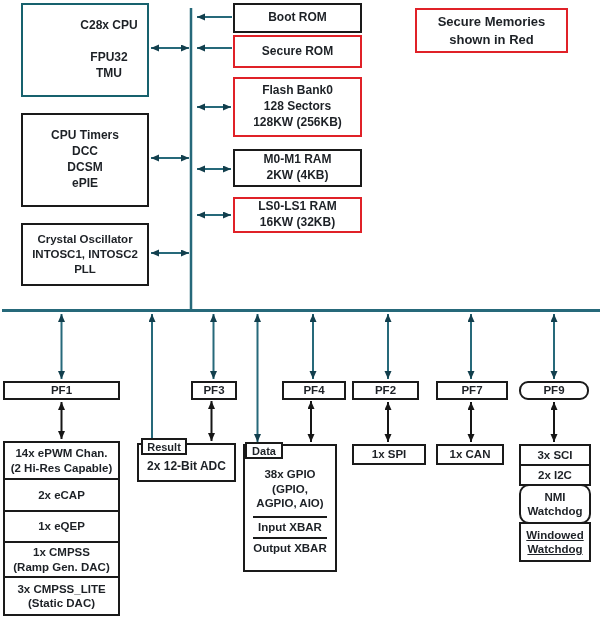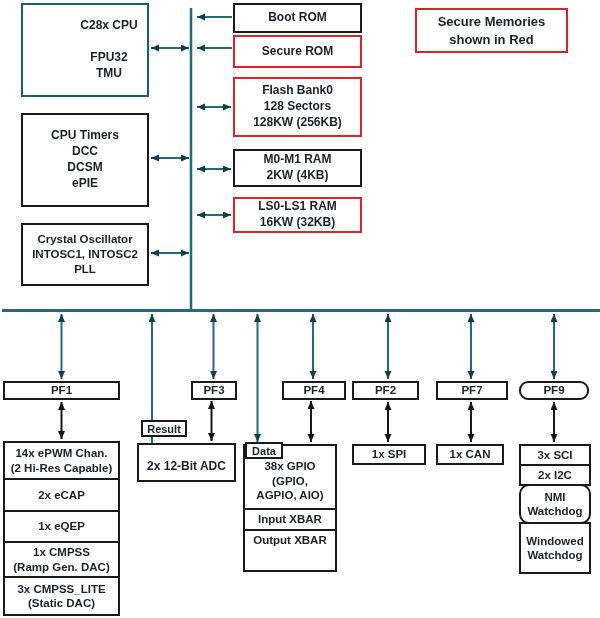--- a/index.html
+++ b/index.html
@@ -128,37 +128,37 @@
     <div class="cell f115" style="height:33px;">1x eQEP</div>
     <div class="cell f115" style="height:37px;">1x CMPSS
 (Ramp Gen. DAC)</div>
     <div class="cell f115" style="height:40px;">3x CMPSS_LITE
 (Static DAC)</div>
   </div>
 
   <div class="box" style="left:137px;top:443px;width:99px;height:39px;align-items:flex-end;padding-bottom:5px;">
     <span>2x 12-Bit ADC</span>
   </div>
-  <div class="tab" style="left:141px;top:420px;width:46px;height:17px;">Result</div>
+  <div class="tab" style="left:141px;top:438px;width:46px;height:17px;">Result</div>
 
-  <div class="box" style="left:243px;top:444px;width:94px;height:128px;flex-direction:column;align-items:stretch;justify-content:flex-start;padding:0;">
+  <div class="box" style="left:243px;top:444px;width:94px;height:128px;flex-direction:column;align-items:stretch;justify-content:flex-start;padding:8px;">
     <div class="row" style="height:62px;padding-top:8px;box-sizing:border-box;">38x GPIO
 (GPIO,
 AGPIO, AIO)</div>
     <div class="row" style="height:21px;">Input XBAR</div>
     <div class="row" style="height:21px;">Output XBAR</div>
   </div>
   <div class="tab" style="left:245px;top:442px;width:38px;height:17px;">Data</div>
 
   <div class="box f115" style="left:352px;top:444px;width:74px;height:21px;">1x SPI</div>
 
   <div class="box f115" style="left:436px;top:444px;width:68px;height:21px;">1x CAN</div>
 
   <div class="stack" style="left:519px;top:444px;width:72px;">
     <div class="cell f115" style="height:22px;">3x SCI</div>
     <div class="cell f115" style="height:22px;">2x I2C</div>
     <div class="cell f115" style="height:40px;border-radius:10px;">NMI
 Watchdog</div>
-    <div class="cell f115" style="height:52px;">Windowed
+    <div class="cell f115" style="height:40px;text-decoration:underline;">Windowed
 Watchdog</div>
   </div>
 
 </div>
 
 </body></html>

